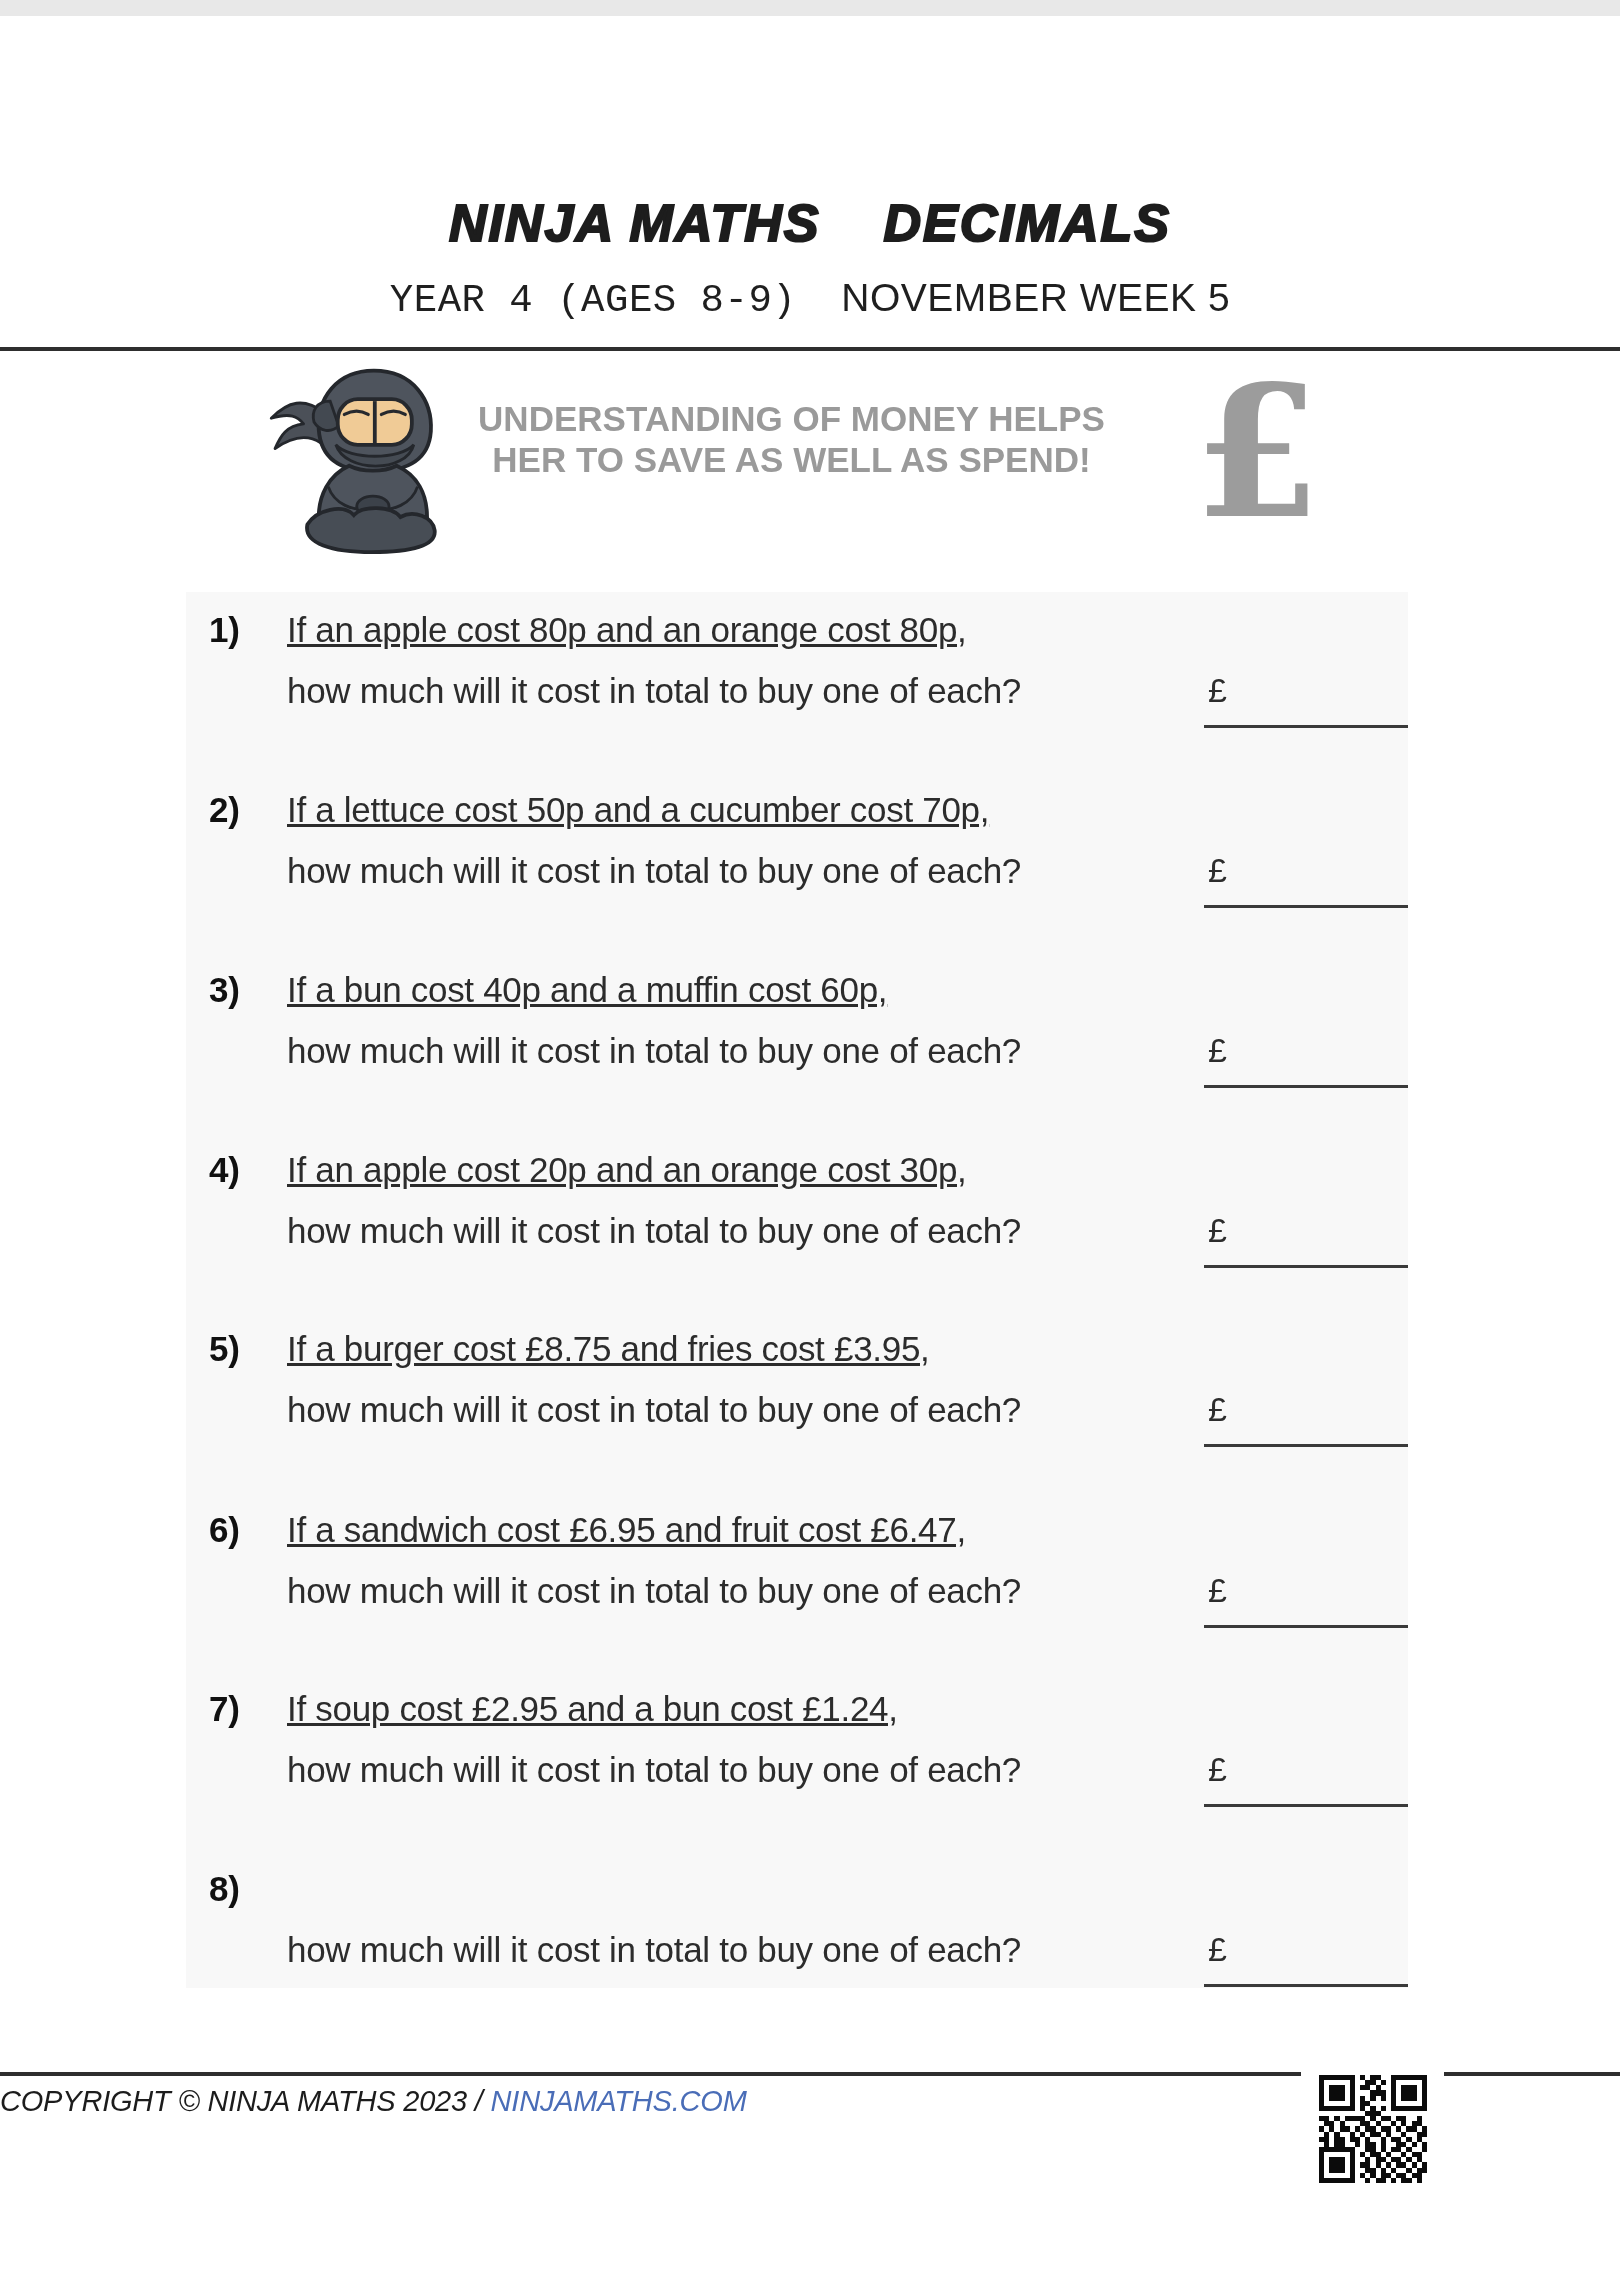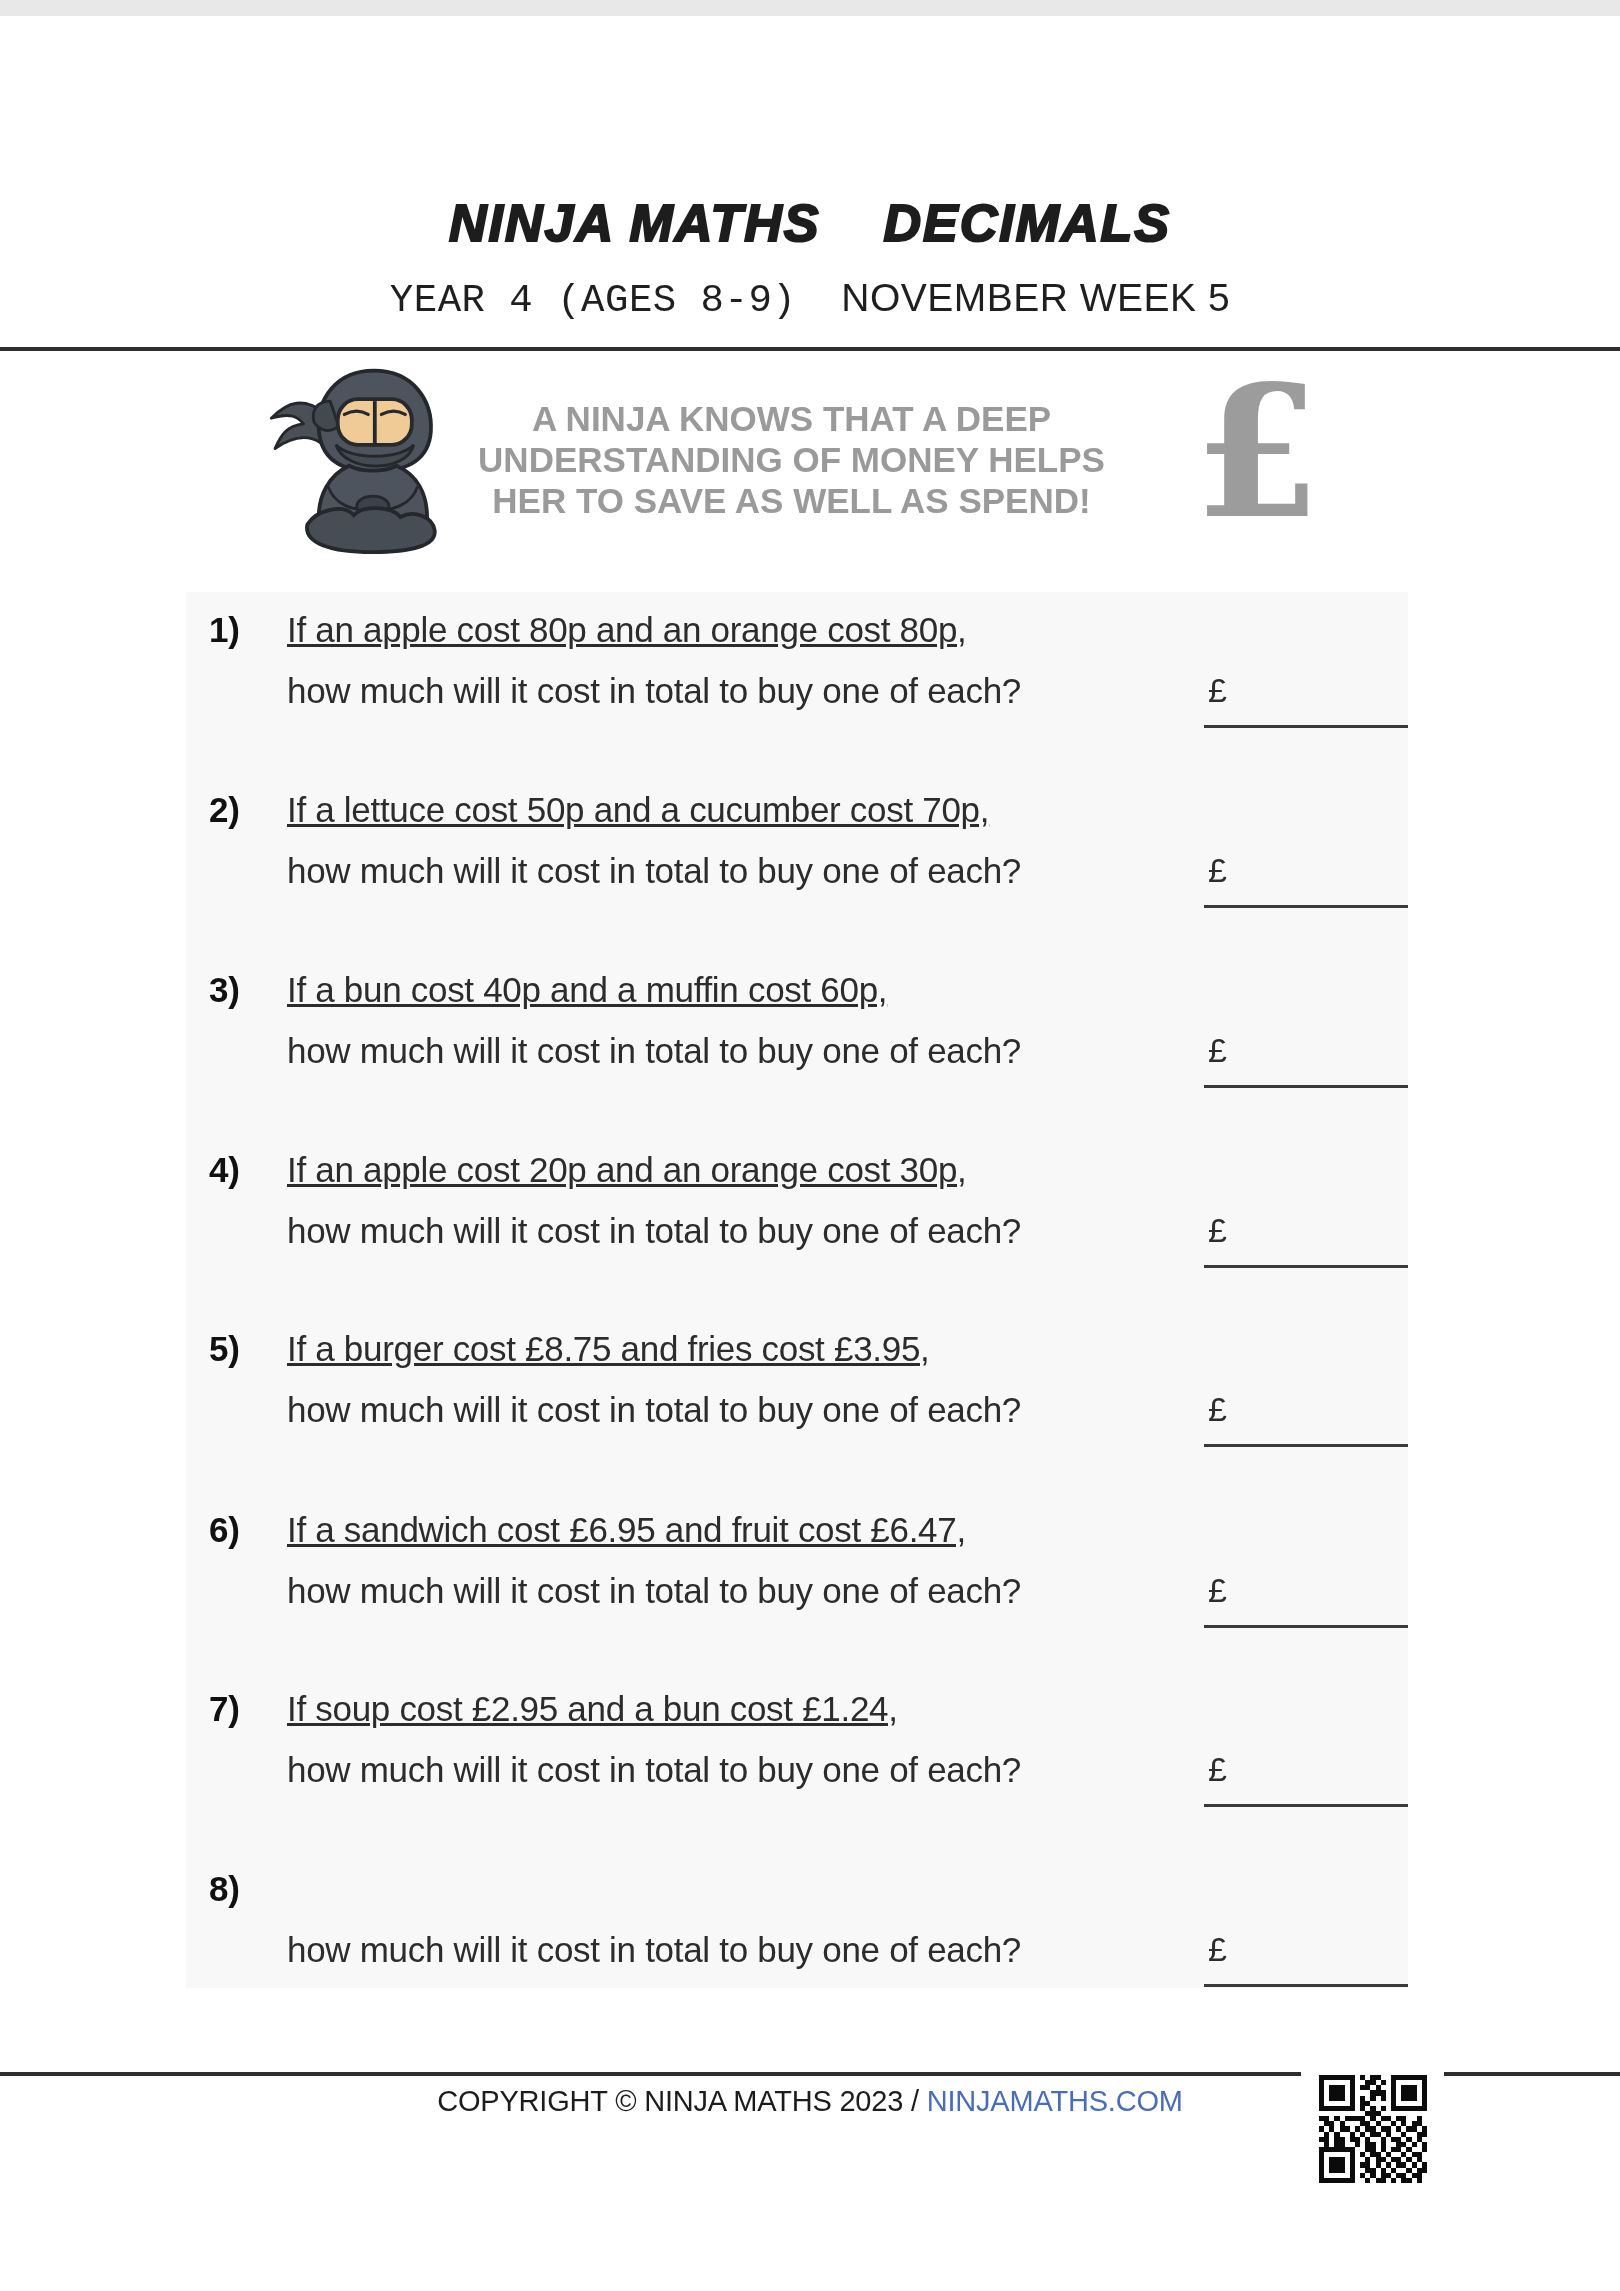--- a/index.html
+++ b/index.html
@@ -51,22 +51,22 @@
     left:209px;top:0;width:63px;
     font-weight:700;font-size:35px;color:#111111;letter-spacing:-0.3px;
   }
   .q-line1{left:287px;top:0;font-size:35px;color:#2c2c2c;letter-spacing:-0.3px;text-decoration:underline;}
   .q-line2{left:287px;top:61px;font-size:35px;color:#2c2c2c;letter-spacing:-0.3px;}
   .q-pound{left:1208px;top:61px;font-size:34px;color:#2c2c2c;}
   .q-underline{position:absolute;left:1204px;top:115px;width:204px;height:2.9px;background:#3a3a3a;}
   
   .footer-text{
     position:absolute;left:0;top:2068px;width:1620px;
-    text-align:center;font-size:29px;line-height:35px;color:#1c1c1c;
-    letter-spacing:-0.2px;white-space:nowrap;
+    font-size:29px;line-height:35px;color:#1c1c1c;
+    letter-spacing:-0.2px;white-space:nowrap;font-style:italic;
   }
   .footer-text .site{color:#4a6db7;}
   .qr-box{
     position:absolute;left:1301px;top:2045px;width:143px;height:169px;
     background:#ffffff;
   }
   .qr-box svg{position:absolute;left:17.6px;top:13.7px;width:108px;height:108px;}
   .qr-box svg rect{fill:#0b0b0b;}
 </style>
 </head>
@@ -99,21 +99,20 @@
 
     <path d="M92,106 C70,116 60,138 60,160 L174,160 C174,136 164,116 142,106 C128,113 106,113 92,106 Z" fill="#4e545d" stroke="#24272c" stroke-width="4"></path>
     <path d="M70,128 C76,146 96,155 116,151" fill="none" stroke="#24272c" stroke-width="3"></path>
     <path d="M164,128 C158,146 138,155 118,151" fill="none" stroke="#24272c" stroke-width="3"></path>
     <ellipse cx="117" cy="149" rx="17" ry="11" fill="#3c424a" stroke="#24272c" stroke-width="3"></ellipse>
 
     <path d="M48,168 C58,152 86,146 97,158 C106,148 136,148 146,160 C160,152 180,160 182,174 C184,190 158,197 116,197 C74,197 44,188 48,168 Z" fill="#474d55" stroke="#24272c" stroke-width="4"></path>
   </svg>
 
   <div class="motto" style="color: rgb(154, 154, 154);">
-    <div>A NINJA KNOWS THAT A DEEP</div>
     <div>UNDERSTANDING OF MONEY HELPS</div>
     <div>HER TO SAVE AS WELL AS SPEND!</div>
   </div>
 
   <div class="big-pound" style="color: rgb(156, 156, 156);">£</div>
 
   <div class="panel"></div>
   <div id="questions-host">
       <div class="q-row" style="top: 594px;">
       <span class="q-num">1)</span>

